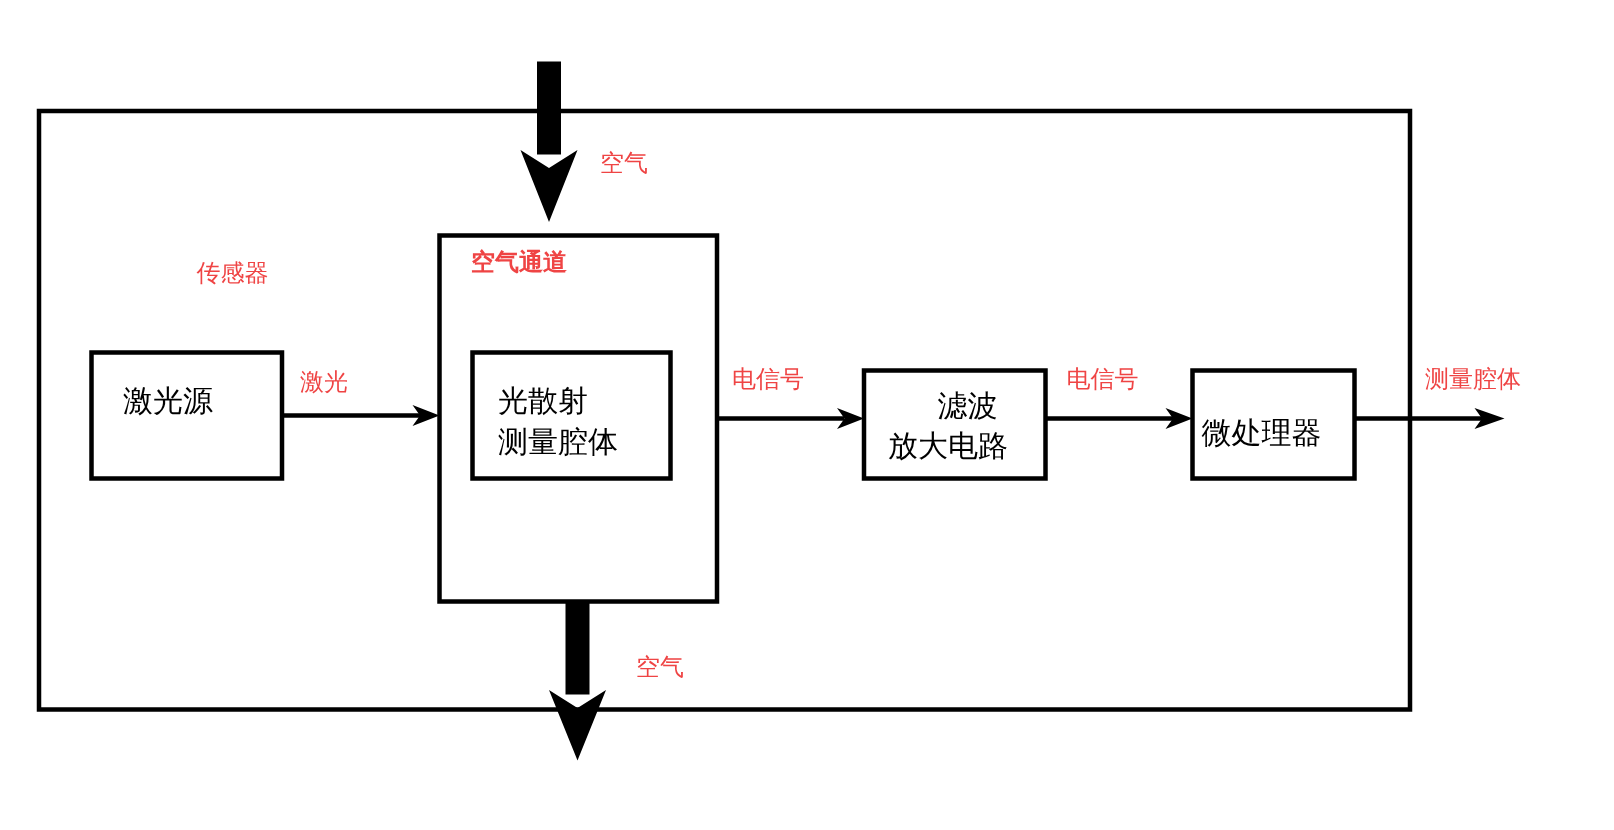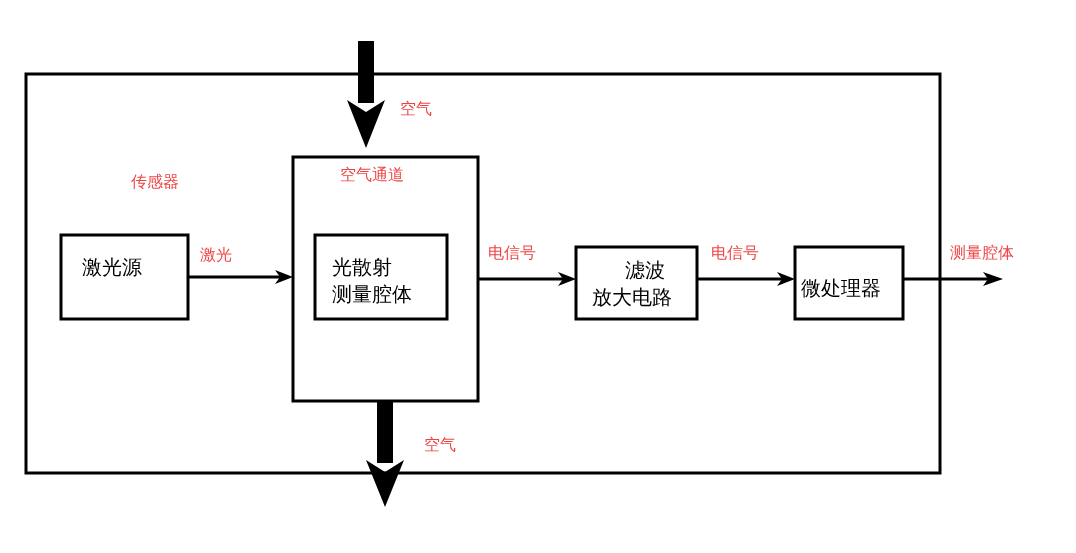--- a/index.html
+++ b/index.html
@@ -52,21 +52,21 @@
   </g>
 
   <g>
     <line x1="903" y1="279" x2="990" y2="279" stroke="#000" stroke-width="3"></line>
     <polygon points="1003,279 983,272 988,279 983,286" fill="#000"></polygon>
   </g>
 </svg>
 
 <div class="lbl" style="left:400px; top:97px;">空气</div>
 <div class="lbl" style="left:99px; top:170px;margin-left:32px;">传感器</div>
-<div class="lbl" style="left:340px; top:163px;">空气通道</div>
+<div class="lbl" style="left:314px; top:163px;font-weight:bold;">空气通道</div>
 
 <div class="boxtext" style="left:82px; top:254px;">激光源</div>
 <div class="lbl" style="left:200px; top:243px;">激光</div>
 
 <div class="boxtext" style="left:332px; top:254px;">光散射</div>
 <div class="boxtext" style="left:332px; top:281px;">测量腔体</div>
 
 <div class="lbl" style="left:488px; top:241px;">电信号</div>
 
 <div class="boxtext" style="left:592px; top:257px;margin-left:33px;">滤波</div>

